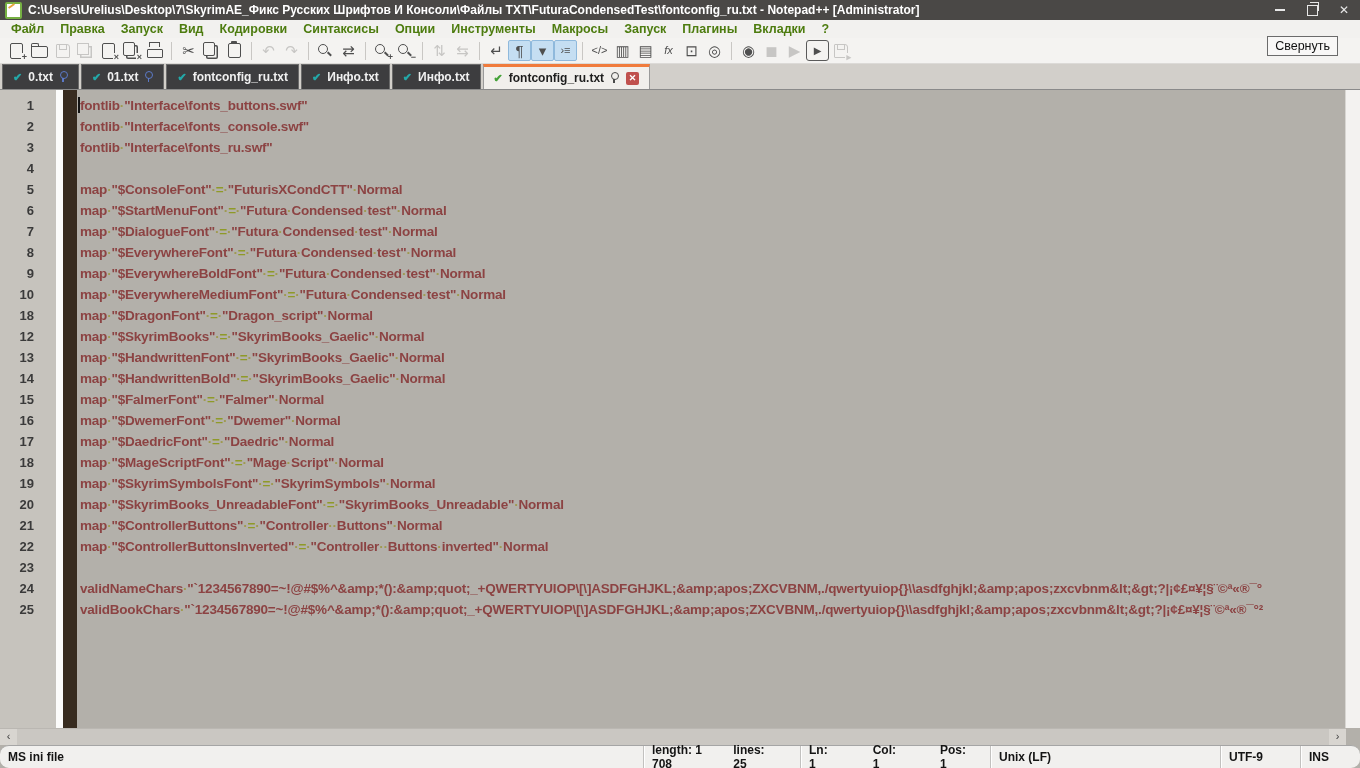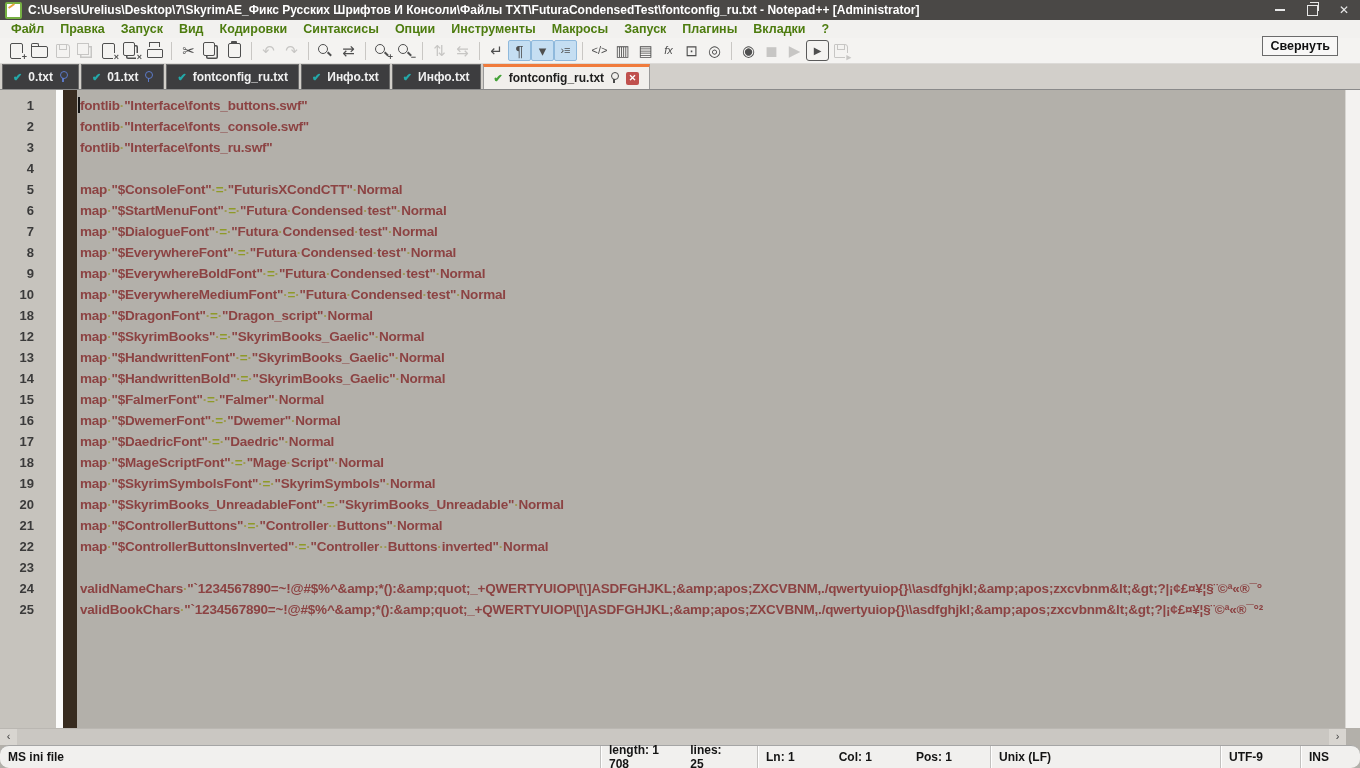--- a/index.html
+++ b/index.html
@@ -46,21 +46,21 @@
   .kind-floppy2::before{content:"";width:10px;height:10px;border:1.5px solid currentColor;
                         box-shadow:3px 3px 0 -1.5px #f4f3f1,3px 3px 0 0 currentColor;margin:-3px 3px 0 -3px;}
   .kind-paste::before{content:"";width:11px;height:13px;border:1.5px solid currentColor;border-radius:2px;}
   .kind-paste::after{content:"";position:absolute;left:8px;top:1px;width:6px;height:3px;background:currentColor;border-radius:1px;}
   .kind-print::before{content:"";width:14px;height:7px;border:1.5px solid currentColor;border-radius:1px;margin-top:6px;}
   .kind-print::after{content:"";position:absolute;left:6px;top:2px;width:9px;height:4px;border:1.5px solid currentColor;border-bottom:none;}
   .kind-mag::before{content:"";width:8px;height:8px;border:1.6px solid currentColor;border-radius:50%;margin:-3px 3px 0 -3px;}
   .kind-mag::after{content:"";position:absolute;left:13px;top:13px;width:5px;height:1.8px;background:currentColor;transform:rotate(45deg);}
 
   .collapse-btn{position:absolute;top:36px;right:22px;background:#f8f7f6;border:1px solid #6b6b6b;
-                font-size:12.5px;font-weight:700;color:#111;padding:2px 7px;z-index:30;}
+                font-size:12.5px;font-weight:400;color:#111;padding:2px 7px;z-index:30;}
 
   
   .tabbar{position:absolute;top:64px;left:0;width:1360px;height:26px;background:#d2cfca;
           display:flex;align-items:stretch;padding-left:2px;box-sizing:border-box;border-bottom:1px solid #8a8a8a;}
   .tab{display:flex;align-items:center;padding:0 10px;margin-right:2px;background:#3d3d3f;color:#f0f0f0;
        font-size:12px;font-weight:700;border:1px solid #6b6b6b;border-bottom:none;box-sizing:border-box;white-space:nowrap;}
   .tab .tab-check{color:#23a8a8;font-size:11px;margin-right:6px;}
   .tab.active{background:#f1efec;color:#1d1d1d;border-top:3px solid #f07b3c;border-color:#9a9a9a;border-top-color:#f07b3c;}
   .tab.active .tab-check{color:#44a238;}
   .pin{display:inline-block;width:6px;height:6px;border:1.6px solid currentColor;border-radius:50%;
@@ -333,21 +333,21 @@
   </div>
 
   <div class="status">
     <div class="sseg first">
       <span>MS ini file</span>
     </div>
     <div class="sseg" style="width:157px;">
       <span>length: 1 708</span>
       <span>lines: 25</span>
     </div>
-    <div class="sseg" style="width:233px;gap:28px;">
+    <div class="sseg" style="width:190px;gap:28px;">
       <span>Ln: 1</span>
       <span>Col: 1</span>
       <span>Pos: 1</span>
     </div>
     <div class="sseg" style="width:230px;">
       <span>Unix (LF)</span>
     </div>
     <div class="sseg" style="width:80px;">
       <span>UTF-9</span>
     </div>

